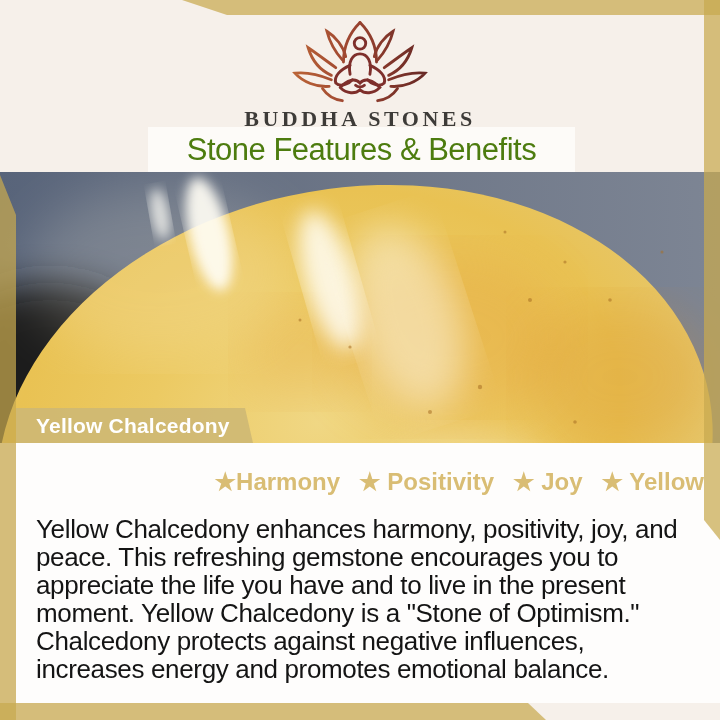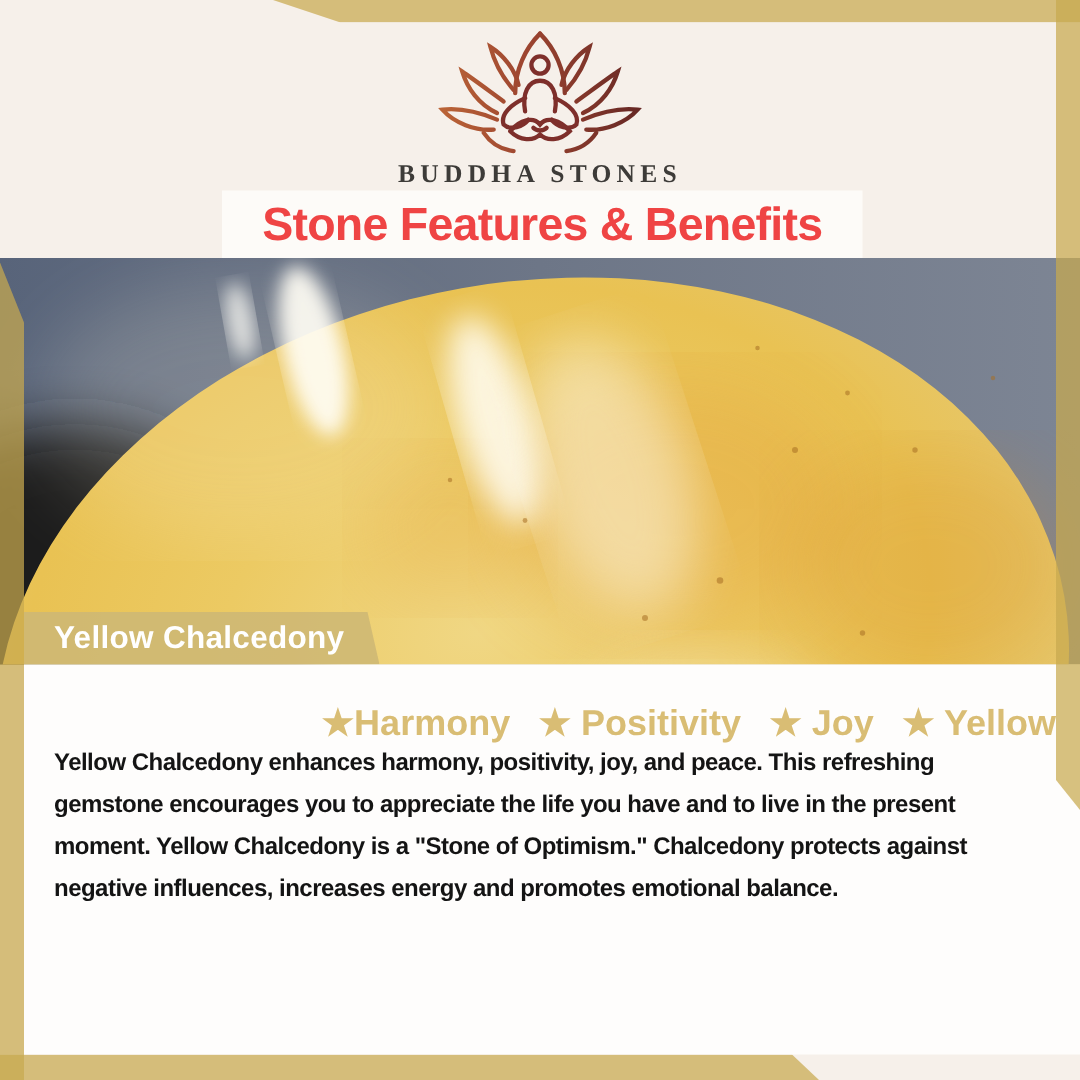--- a/index.html
+++ b/index.html
@@ -7,28 +7,28 @@
   .canvas{
     position:relative;width:720px;height:720px;overflow:hidden;
     background:#f6f0ea;
     font-family:"Liberation Sans",sans-serif;
   }
   
   .logo-wrap{position:absolute;top:18px;left:0;width:720px;text-align:center;}
   .lotus{display:block;margin:0 auto;width:156px;height:86px;}
   .brand-name{
     margin-top:2px;font-family:"Liberation Serif",serif;
-    font-size:17px;letter-spacing:3.5px;color:#3d3b38;font-weight:600;
+    font-size:22px;letter-spacing:3.5px;color:#3d3b38;font-weight:600;
   }
   .title-banner{
     position:absolute;left:148px;top:127px;width:427px;height:45px;
     background:#fdfbf8;display:flex;align-items:center;justify-content:center;
   }
   .title-banner h1{
-    margin:0;font-size:31px;font-weight:bold;color:#ef4444;letter-spacing:-0.5px;
+    margin:0;font-size:31px;font-weight:normal;color:#4d7c0f;letter-spacing:-0.5px;
   }
   
   .hero{position:absolute;left:0;top:172px;width:720px;height:271px;}
   .hero svg{display:block;width:720px;height:271px;}
   .stone-name-band{
     position:absolute;left:16px;top:236px;width:237px;height:35px;
     background:rgba(206,184,116,0.9);
     clip-path:polygon(0 0, calc(100% - 8px) 0, 100% 100%, 0 100%);
     display:flex;align-items:center;
   }
@@ -39,23 +39,23 @@
   .content{
     position:absolute;left:16px;top:443px;width:704px;height:260px;
     background:#fefdfc;
   }
   .features-row{
     position:absolute;left:0;top:25px;width:688px;
     display:flex;justify-content:flex-end;gap:19px;
     color:#d9bd74;font-size:24px;font-weight:bold;
   }
   .description{
-    position:absolute;left:20px;top:52px;width:660px;
-    margin:0;color:#141414;font-size:16px;line-height:28px;
-    font-weight:bold;letter-spacing:-0.35px;
+    position:absolute;left:20px;top:72px;width:660px;
+    margin:0;color:#141414;font-size:26px;line-height:28px;
+    font-weight:normal;letter-spacing:-0.35px;
   }
   
   .gold{position:absolute;background:rgba(199,169,79,0.72);}
   .band-top{left:182px;top:0;width:538px;height:15px;
     clip-path:polygon(0 0,100% 0,100% 100%,45px 100%);}
   .strip-right{left:704px;top:0;width:16px;height:540px;
     clip-path:polygon(0 0,100% 0,100% 100%,0 calc(100% - 20px));}
   .strip-left{left:0;top:172px;width:16px;height:548px;
     clip-path:polygon(0 3px,100% 43px,100% 100%,0 100%);}
   .band-bottom{left:0;top:703px;width:546px;height:17px;

